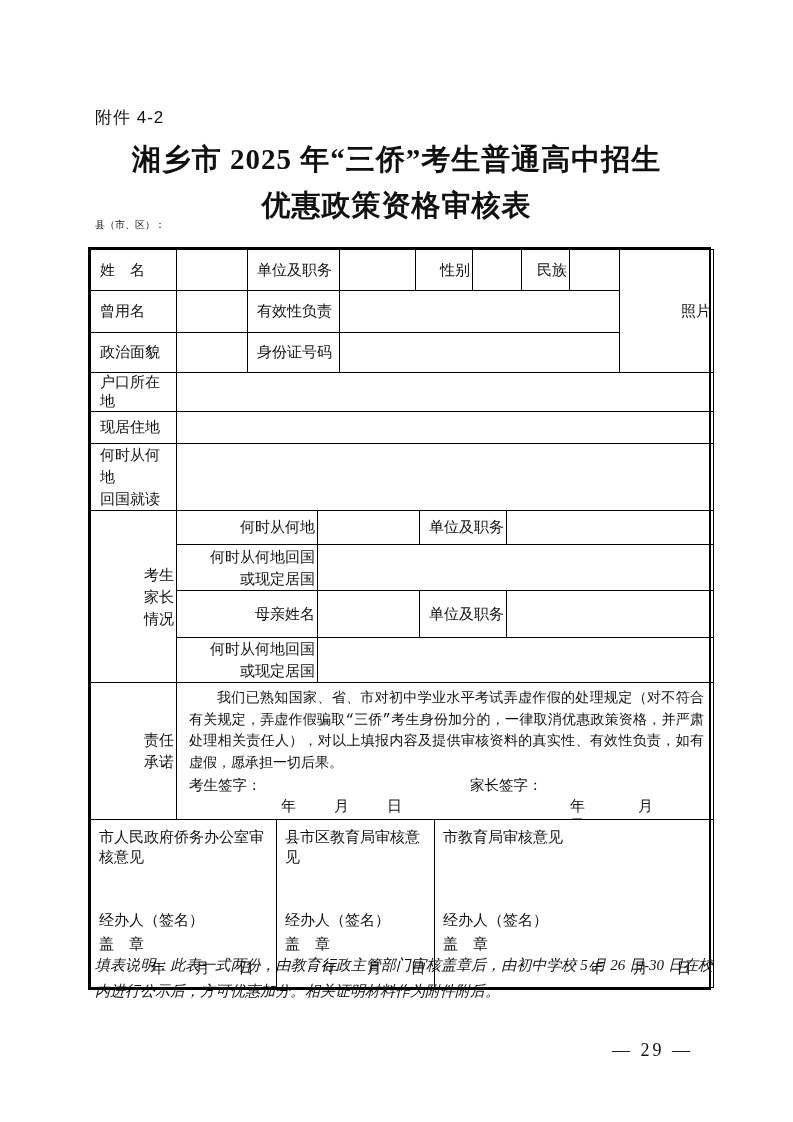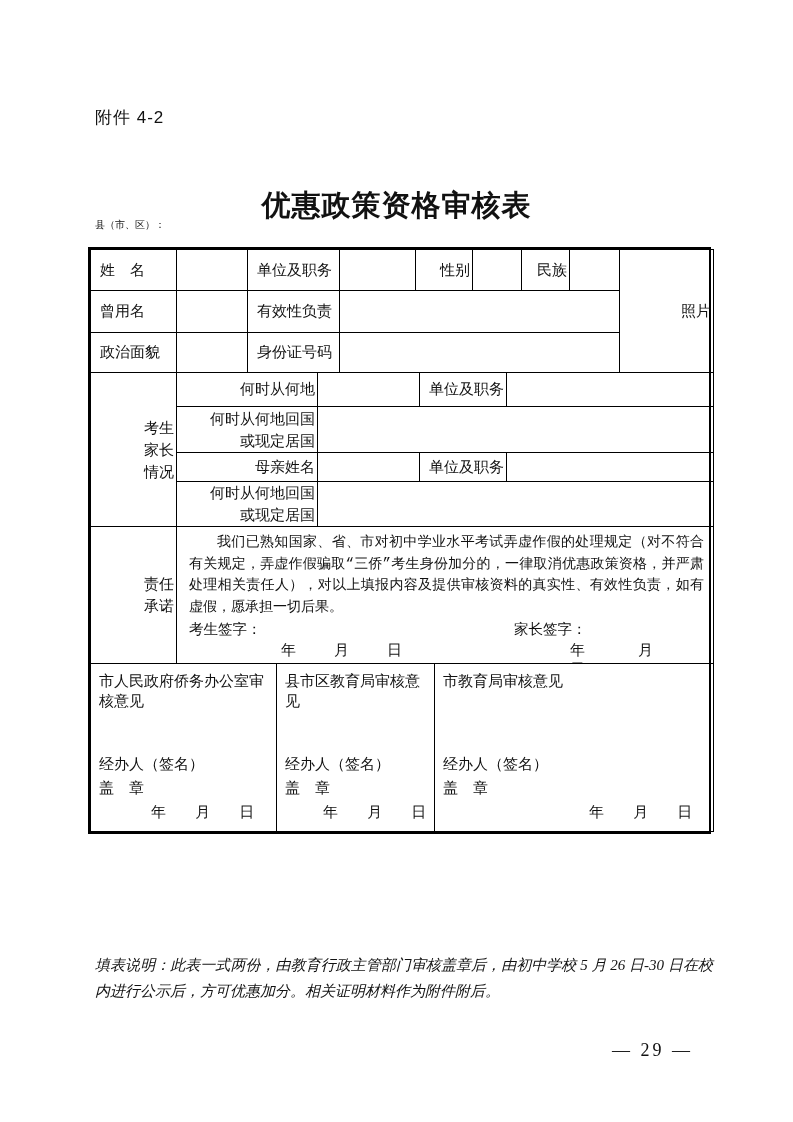--- a/index.html
+++ b/index.html
@@ -55,30 +55,30 @@
   td.prewrap { white-space: pre-line; line-height: 22px; }
   td.blank { padding: 0; }
 
   
   .commit-cell { vertical-align: top !important; padding: 5px 9px 0 12px !important; font-family: Liberation Mono, monospace; }
   .commit-text {
     font-size: 14px; line-height: 21.5px;
     text-indent: 2em; text-align: justify;
   }
   .sign-line { position: relative; font-size: 14.5px; margin-top: 2px; height: 21px; }
-  .sign-line .parent-sign { position: absolute; left: 281px; top: 0; margin-left: 44px; }
+  .sign-line .parent-sign { position: absolute; left: 281px; top: 0; }
   .date-line { position: relative; height: 22px; font-size: 15px; }
   .date-line .dgroup1 { position: absolute; left: 92px; word-spacing: 29px; }
   .date-line .dgroup2 { position: absolute; left: 381px; word-spacing: 44px; }
 
   
   .review-cell { vertical-align: top !important; padding: 0 !important; }
   .review-inner {
     display: flex; flex-direction: column; justify-content: space-between;
-    height: 166px; padding: 7px 6px 6px 8px;
+    height: 166px; padding: 7px 6px 6px 8px; font-family: Liberation Serif, serif;
   }
   .review-title { font-size: 15px; line-height: 20px; }
   .review-bottom { font-size: 15px; line-height: 24px; }
   .seal-label { letter-spacing: 0; }
   .review-date { font-size: 15px; }
   .review-date .rdg { display: inline-block; word-spacing: 25px; }
   .rd-off1 { margin-left: 52px; }
   .rd-off2 { margin-left: 38px; }
   .rd-off3 { margin-left: 146px; }
 
@@ -94,20 +94,21 @@
     font-family: "Liberation Serif", serif;
     font-size: 18px; letter-spacing: 3px;
   }
 </style>
 </head>
 <body>
 
 <div class="page">
 
   <div class="attachment">附件 4-2</div>
+  <div class="title-line1">湘乡市 2025 年“三侨”考生普通高中招生</div>
   <div class="title-line2">优惠政策资格审核表</div>
 
   <div class="meta-county">县（市、区）：</div>
 
   <div class="form-box">
 
     <table>
       <colgroup>
         <col style="width:86px">
           <col style="width:71px">
@@ -139,20 +140,41 @@
       </tr>
       <tr style="height:40px">
         <td>政治面貌</td>
         <td class="blank"></td>
         <td>身份证号码</td>
         <td class="blank" colspan="5"></td>
       </tr>
     </tbody>
       </table>
 
+    <table>
+      <colgroup>
+          <col style="width:86px">
+          <col style="width:537px">
+        </colgroup>
+      <tbody>
+          <tr style="height:34px">
+        <td>户口所在地</td>
+        <td class="blank"></td>
+      </tr>
+      <tr style="height:32px">
+        <td>现居住地</td>
+        <td class="blank"></td>
+      </tr>
+      <tr style="height:48px">
+        <td class="prewrap">何时从何地
+回国就读</td>
+        <td class="blank"></td>
+      </tr>
+    </tbody>
+      </table>
 
     <table>
       <colgroup>
         <col style="width:86px">
           <col style="width:141px">
           <col style="width:102px">
         <col style="width:87px">
           <col style="width:207px">
       </colgroup>
       <tbody>
@@ -163,21 +185,21 @@
         <td class="center">何时从何地</td>
         <td class="blank"></td>
         <td class="center">单位及职务</td>
         <td class="blank"></td>
       </tr>
       <tr style="height:46px">
         <td class="center prewrap">何时从何地回国
 或现定居国</td>
         <td class="blank" colspan="3"></td>
       </tr>
-      <tr style="height:29px">
+      <tr style="height:47px">
         <td class="center">母亲姓名</td>
         <td class="blank"></td>
         <td class="center">单位及职务</td>
         <td class="blank"></td>
       </tr>
       <tr style="height:45px">
         <td class="center prewrap">何时从何地回国
 或现定居国</td>
         <td class="blank" colspan="3"></td>
       </tr>

